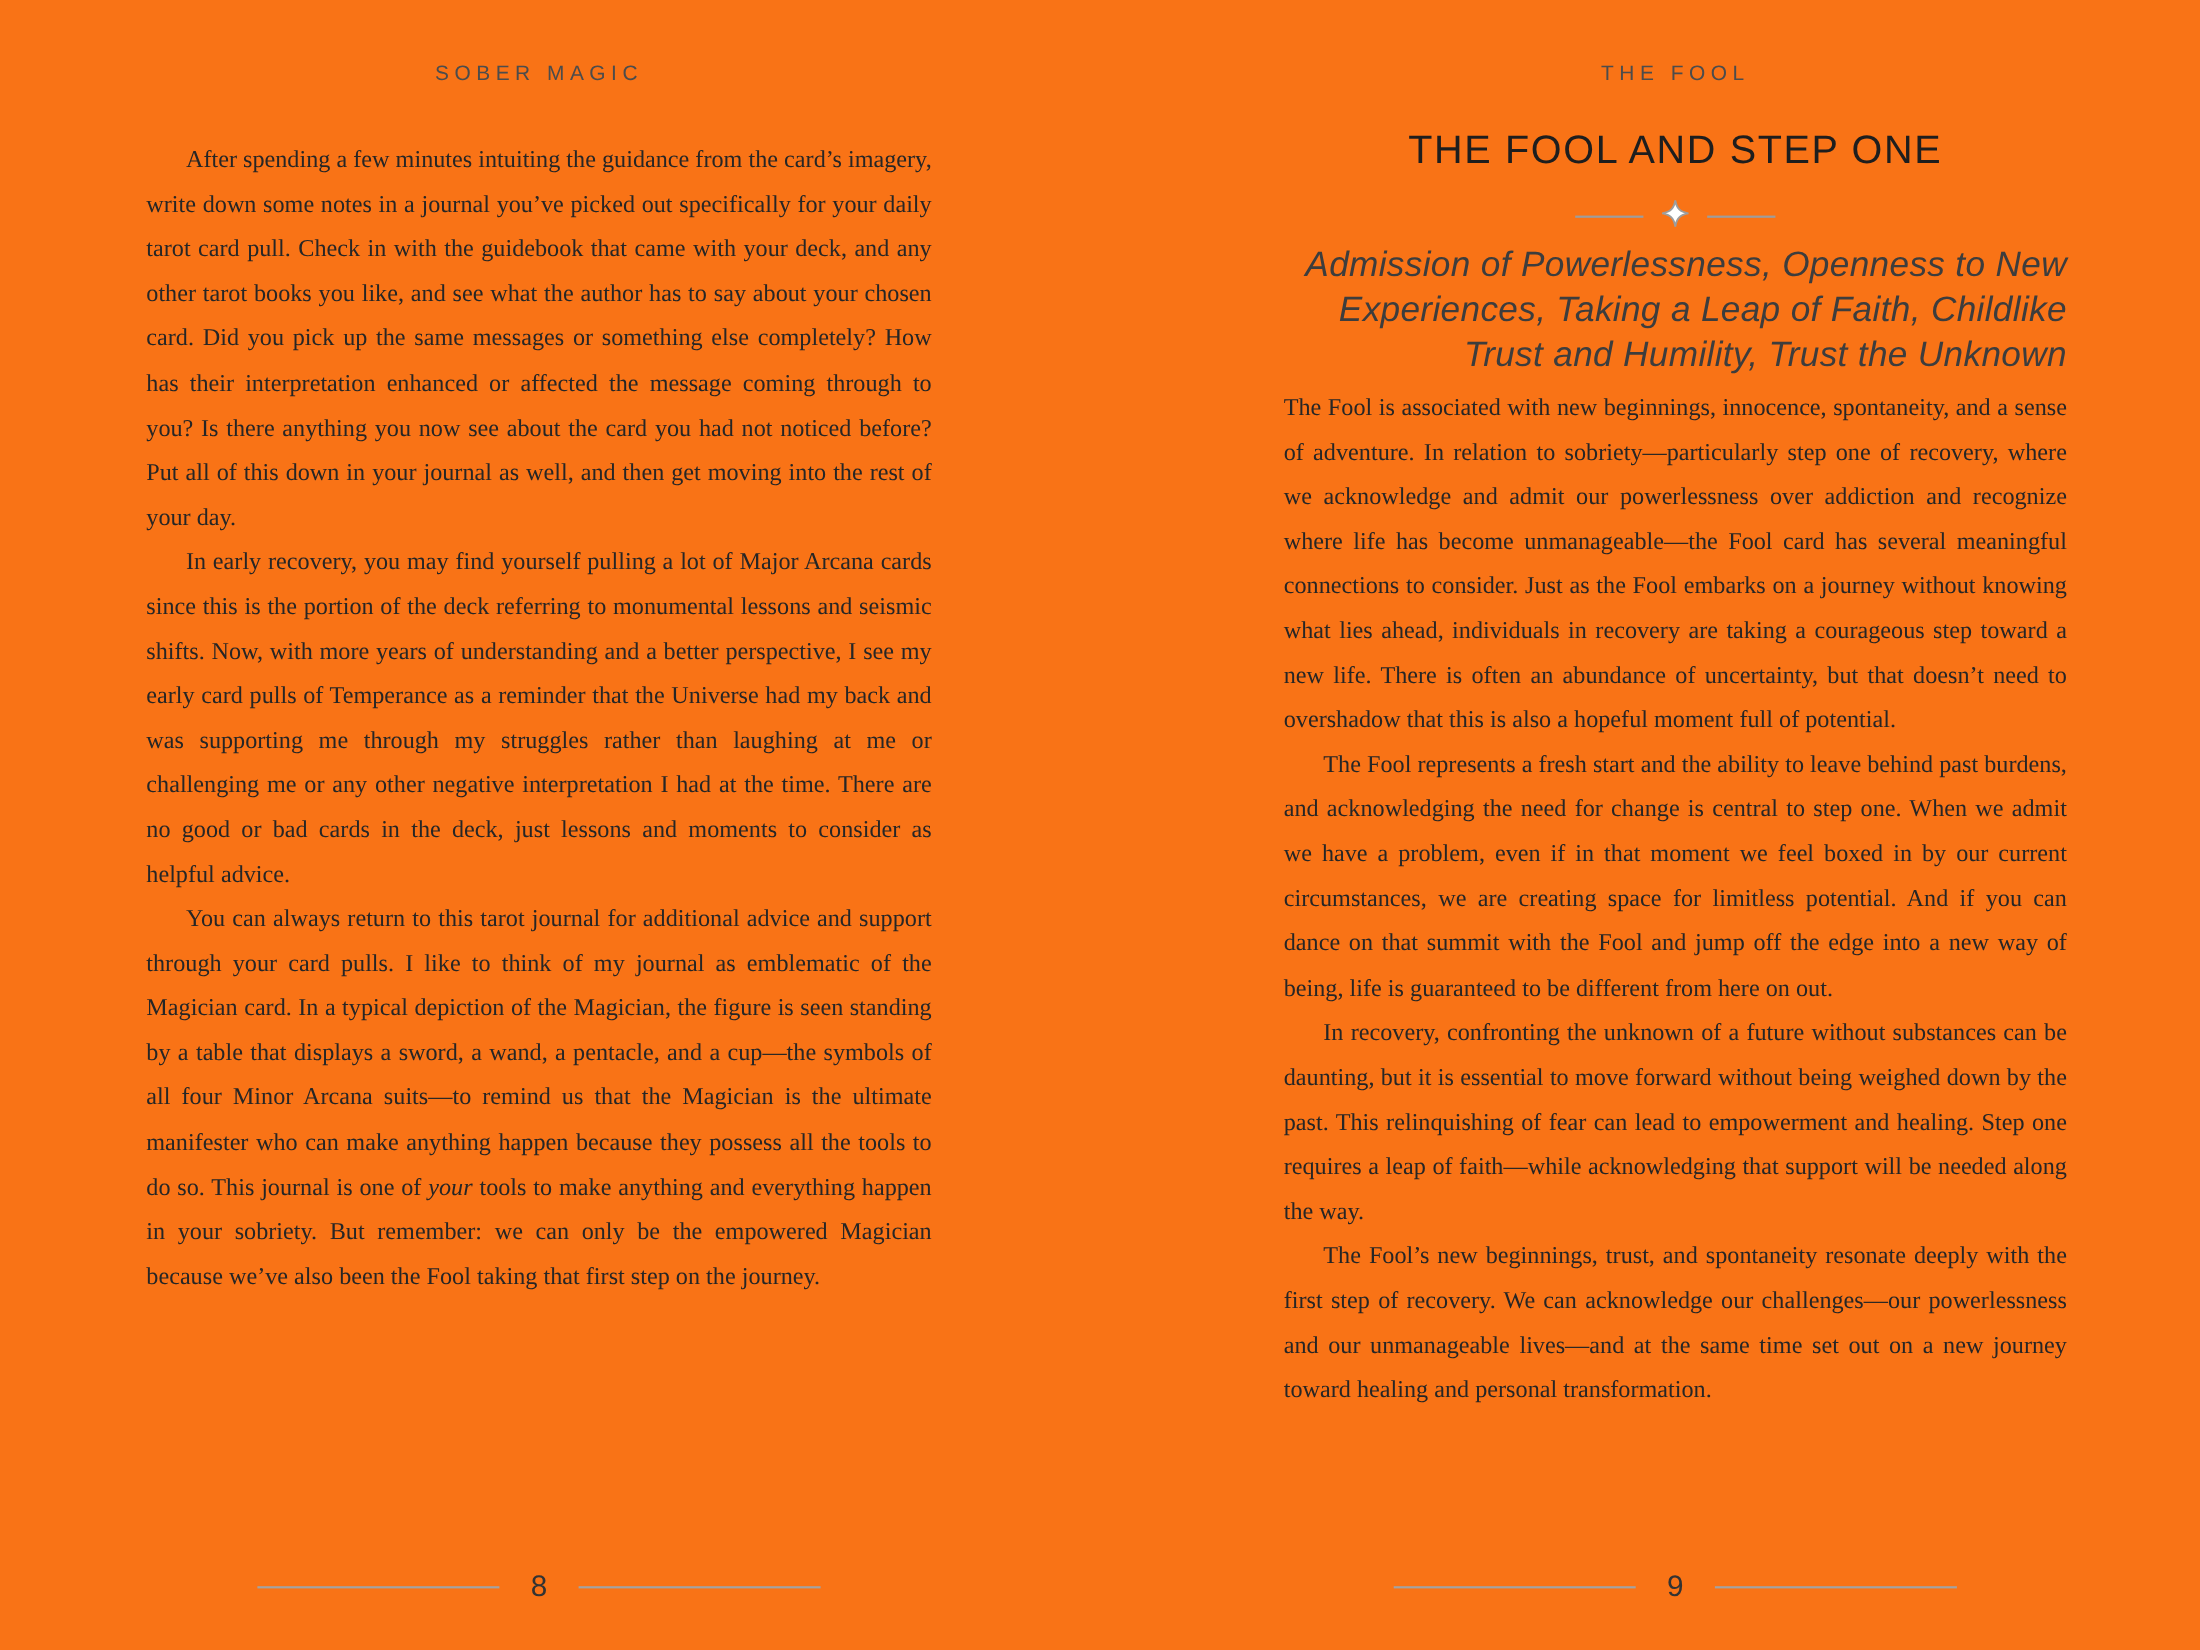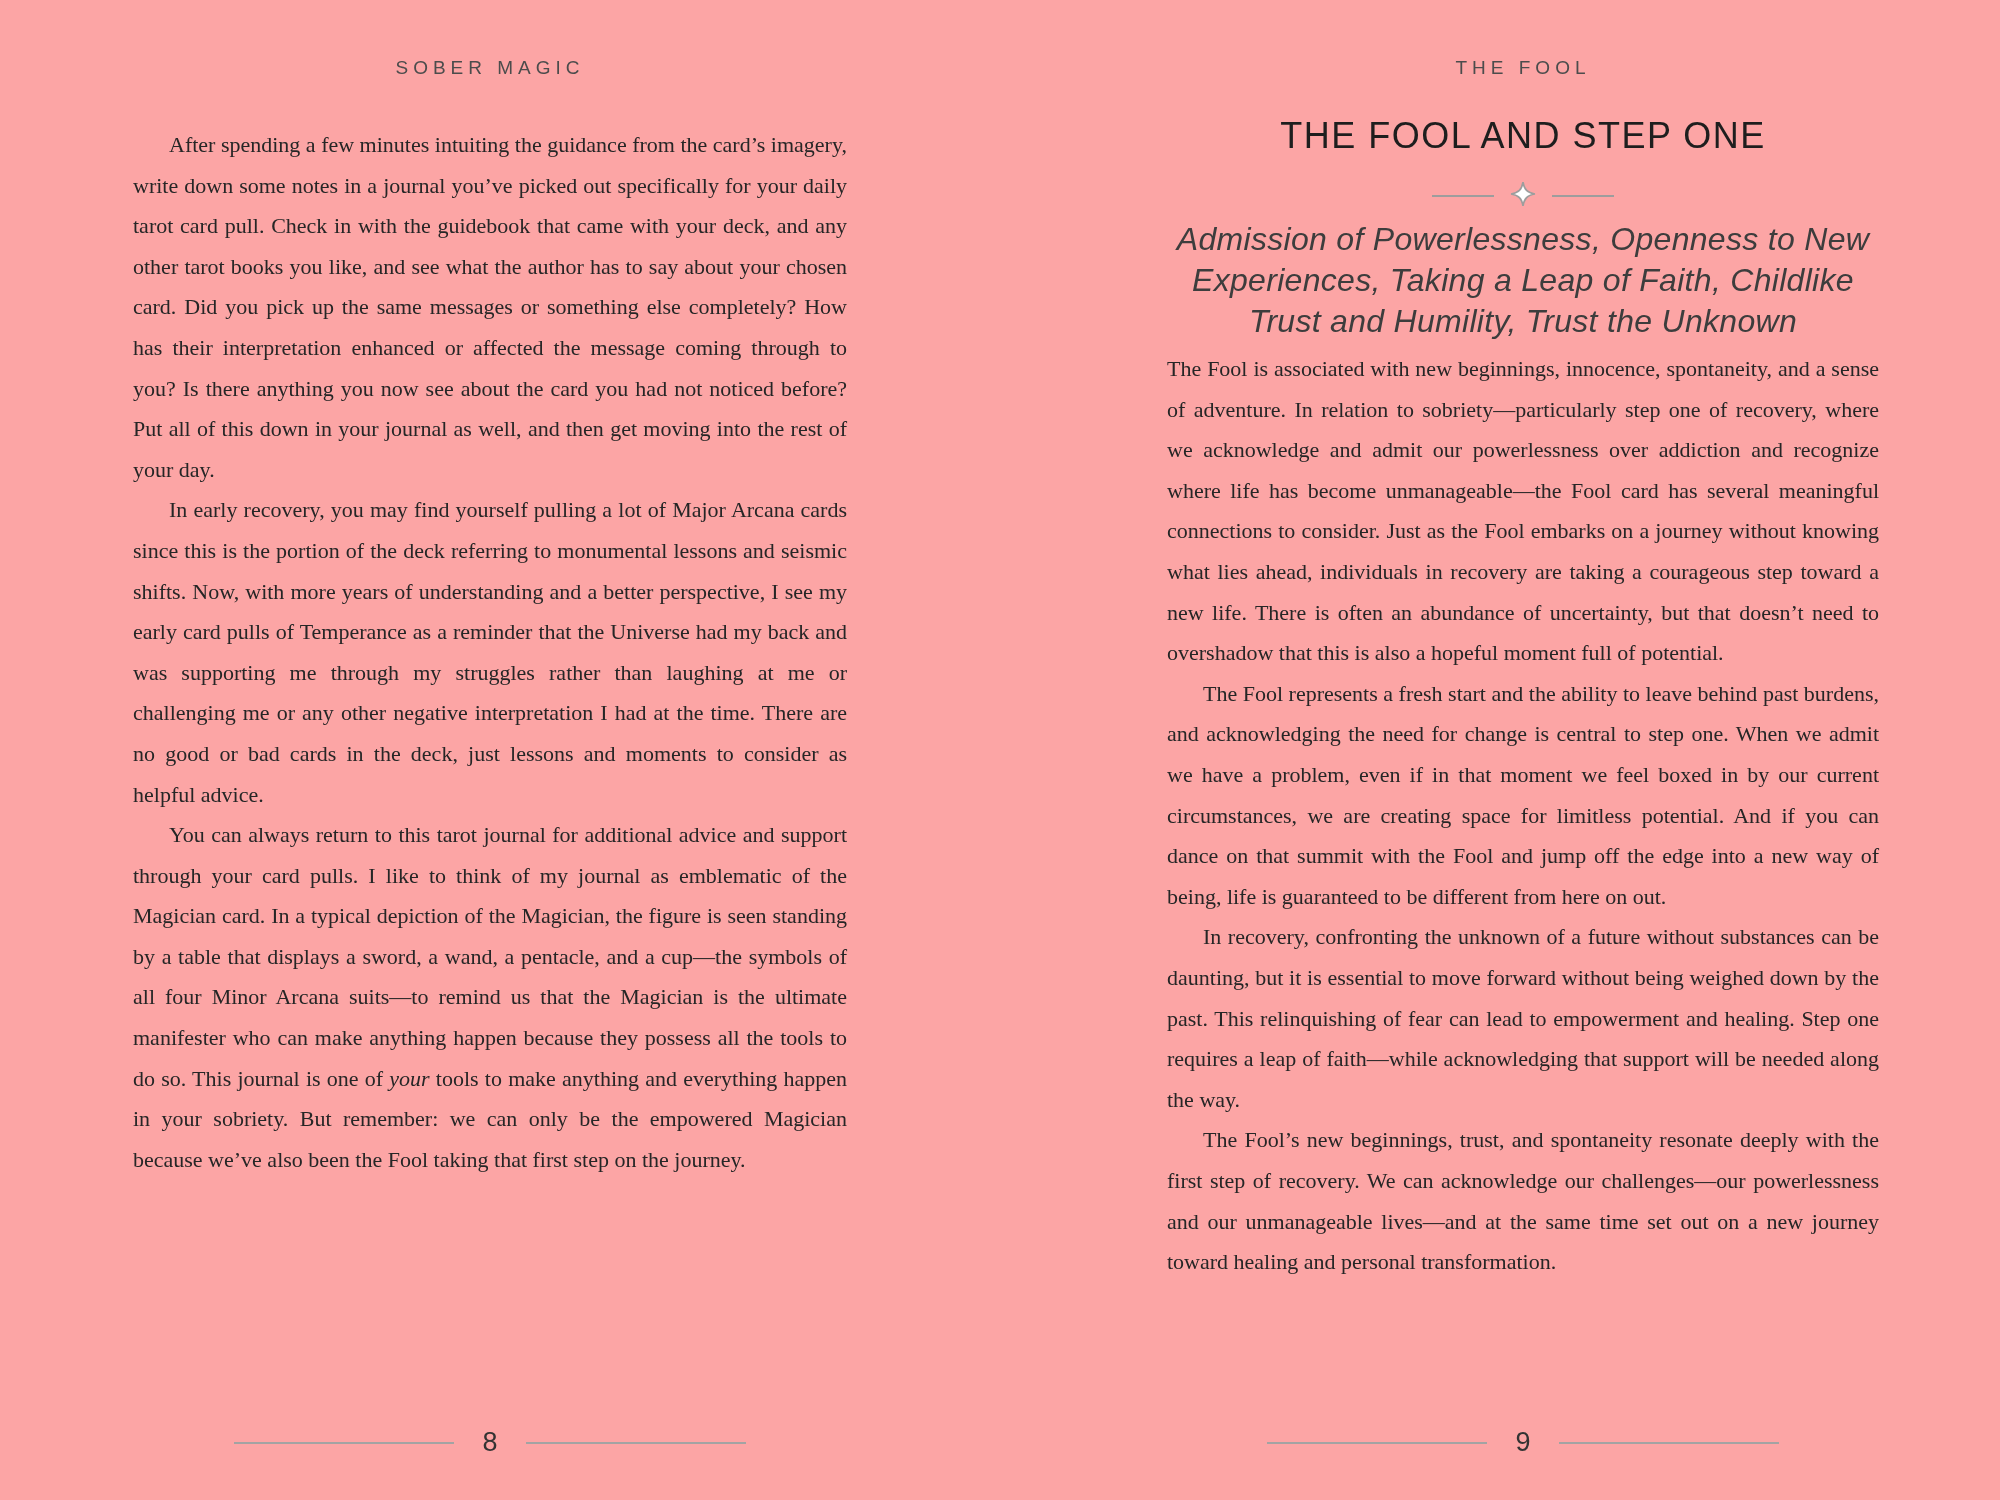--- a/index.html
+++ b/index.html
@@ -3,21 +3,21 @@
 <meta charset="utf-8">
 <style>
   html, body {
     margin: 0;
     padding: 0;
     background: #ffffff;
   }
   .spread {
     width: 2000px;
     height: 1500px;
-    background: #fca5a5;
+    background: #f97316;
     display: flex;
     font-kerning: normal;
   }
   .page {
     position: relative;
     width: 1000px;
     height: 1500px;
     box-sizing: border-box;
   }
   .text-col {
@@ -66,21 +66,21 @@
     gap: 16px;
   }
   .ornament-rule {
     width: 62px;
     height: 2px;
     background: #9d9d9d;
   }
 
   .keywords {
     margin-top: 8px;
-    text-align: center;
+    text-align: right;
     font-family: "Liberation Sans", sans-serif;
     font-style: italic;
     font-weight: 300;
     font-size: 32px;
     line-height: 41px;
     letter-spacing: 0.3px;
     color: #3d3d3d;
   }
 
   .page-right .body-text { margin-top: 7px; }

